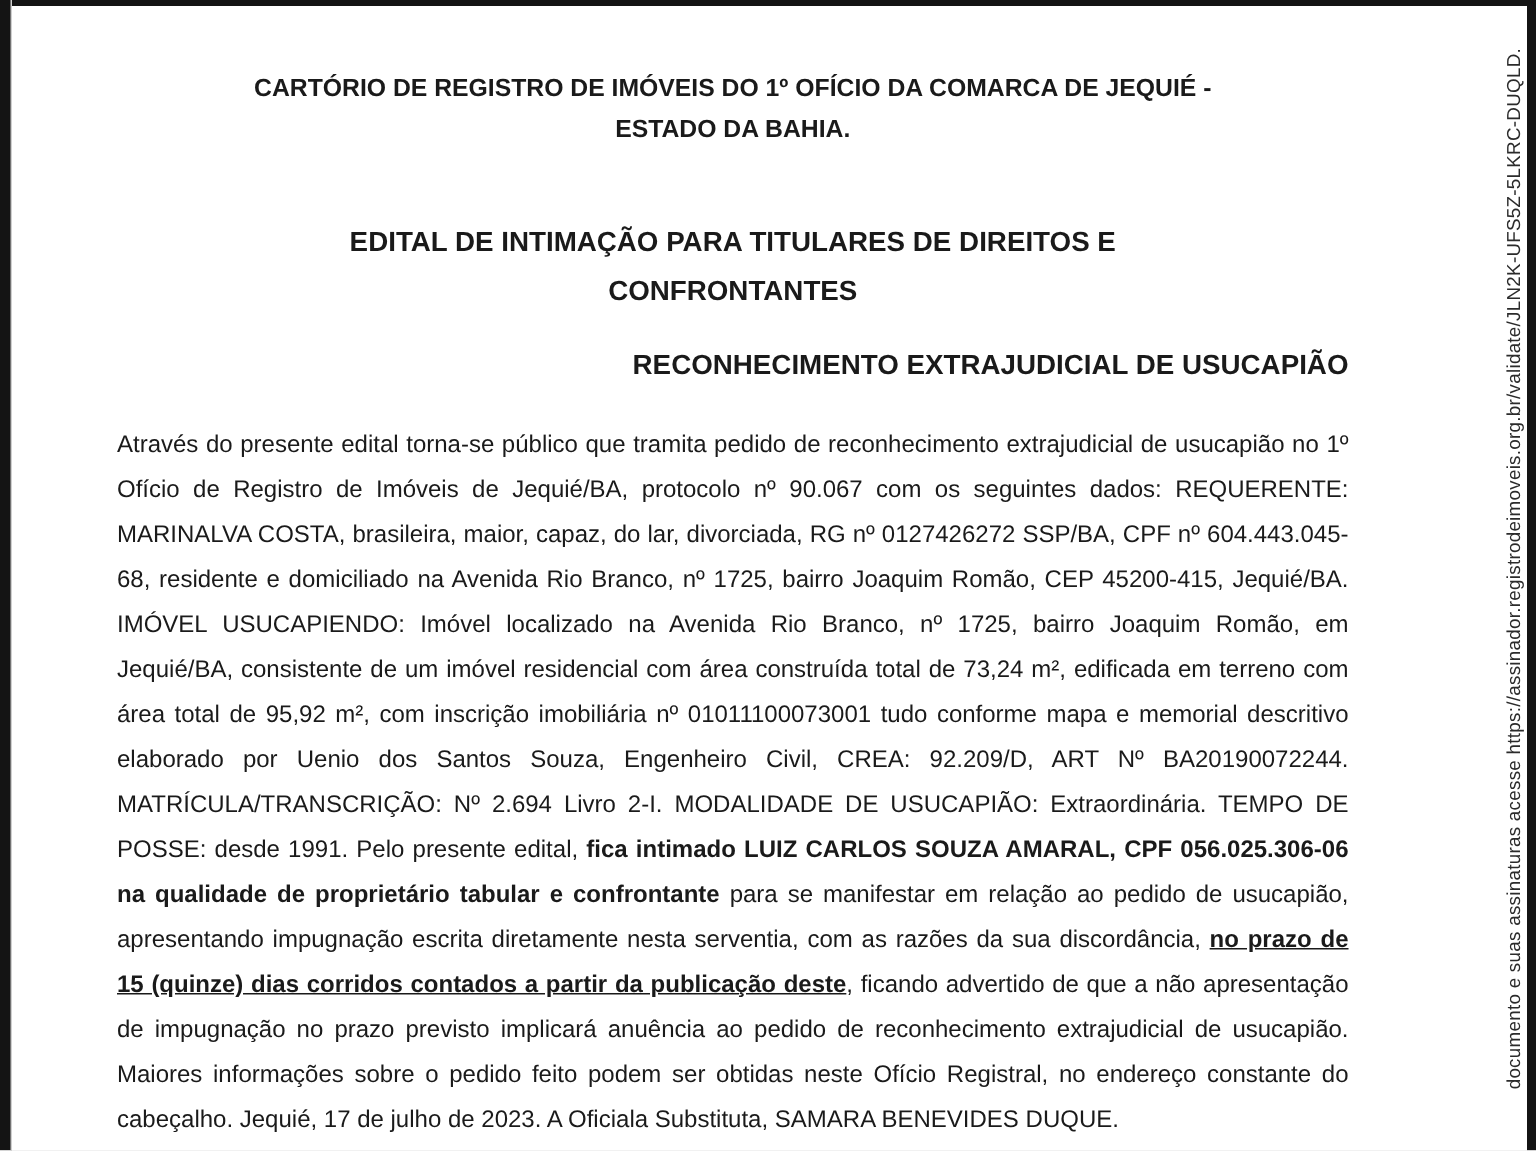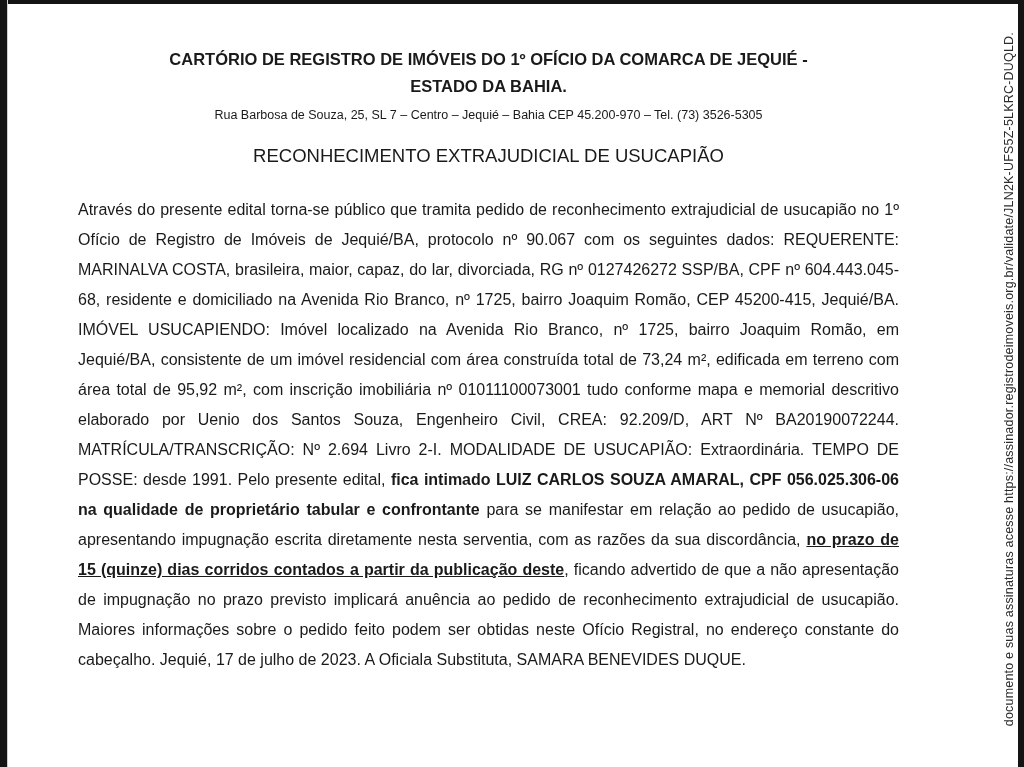--- a/index.html
+++ b/index.html
@@ -58,23 +58,23 @@
   .edital-title {
     margin: 44px auto 0 auto;
     max-width: 620px;
     text-align: center;
     font-size: 18.5px;
     font-weight: bold;
     line-height: 33px;
   }
   .edital-subtitle {
     margin: 19px auto 0 auto;
-    text-align: center;
+    text-align: right;
     font-size: 18.5px;
-    font-weight: normal;
+    font-weight: bold;
     line-height: 27px;
   }
   .body-text {
     margin: 26px 0 0 0;
     text-align: justify;
     font-size: 16px;
     line-height: 30px;
   }
   .u  { }
   .b  { font-weight: bold; }
@@ -85,20 +85,20 @@
 
 <div class="page">
   <div class="bar-top"></div>
   <div class="bar-left"></div>
   <div class="bar-right"></div>
 
   <div class="vertical-note">documento e suas assinaturas acesse https://assinador.registrodeimoveis.org.br/validate/JLN2K-UFS5Z-5LKRC-DUQLD.</div>
 
   <div class="content">
     <h1 class="office-name">CARTÓRIO DE REGISTRO DE IMÓVEIS DO 1º OFÍCIO DA COMARCA DE JEQUIÉ - ESTADO DA BAHIA.</h1>
-    <p class="office-address">Rua Barbosa de Souza, 25, SL 7 – Centro – Jequié – Bahia CEP 45.200-970 – Tel. (73) 3526-5305</p>
 
+    <h2 class="edital-title">EDITAL DE INTIMAÇÃO PARA TITULARES DE DIREITOS E CONFRONTANTES</h2>
 
     <h3 class="edital-subtitle">RECONHECIMENTO EXTRAJUDICIAL DE USUCAPIÃO</h3>
 
     <p class="body-text"><span>Através do presente edital torna-se público que tramita pedido de reconhecimento extrajudicial de usucapião no 1º Ofício de Registro de Imóveis de Jequié/BA, protocolo nº 90.067 com os seguintes dados: </span><span class="u">REQUERENTE:</span><span> MARINALVA COSTA, brasileira, maior, capaz, do lar, divorciada, RG nº 0127426272 SSP/BA, CPF nº 604.443.045-68, residente e domiciliado na Avenida Rio Branco, nº 1725, bairro Joaquim Romão, CEP 45200-415, Jequié/BA. </span><span class="u">IMÓVEL USUCAPIENDO</span><span>: Imóvel localizado na Avenida Rio Branco, nº 1725, bairro Joaquim Romão, em Jequié/BA, consistente de um imóvel residencial com área construída total de 73,24 m², edificada em terreno com área total de 95,92 m², com inscrição imobiliária nº 01011100073001 tudo conforme mapa e memorial descritivo elaborado por Uenio dos Santos Souza, Engenheiro Civil, CREA: 92.209/D, ART Nº BA20190072244. </span><span class="u">MATRÍCULA/TRANSCRIÇÃO</span><span>: Nº 2.694 Livro 2-I. </span><span class="u">MODALIDADE DE USUCAPIÃO</span><span>: Extraordinária. </span><span class="u">TEMPO DE POSSE</span><span>: desde 1991. Pelo presente edital, </span><span class="b">fica intimado LUIZ CARLOS SOUZA AMARAL, CPF 056.025.306-06 na qualidade de proprietário tabular e confrontante</span><span> para se manifestar em relação ao pedido de usucapião, apresentando impugnação escrita diretamente nesta serventia, com as razões da sua discordância, </span><span class="bu">no prazo de 15 (quinze) dias corridos contados a partir da publicação deste</span><span>, ficando advertido de que a não apresentação de impugnação no prazo previsto implicará anuência ao pedido de reconhecimento extrajudicial de usucapião. Maiores informações sobre o pedido feito podem ser obtidas neste Ofício Registral, no endereço constante do cabeçalho. Jequié, 17 de julho de 2023. A Oficiala Substituta, SAMARA BENEVIDES DUQUE.</span></p>
   </div>
 </div>
 
 </body></html>

